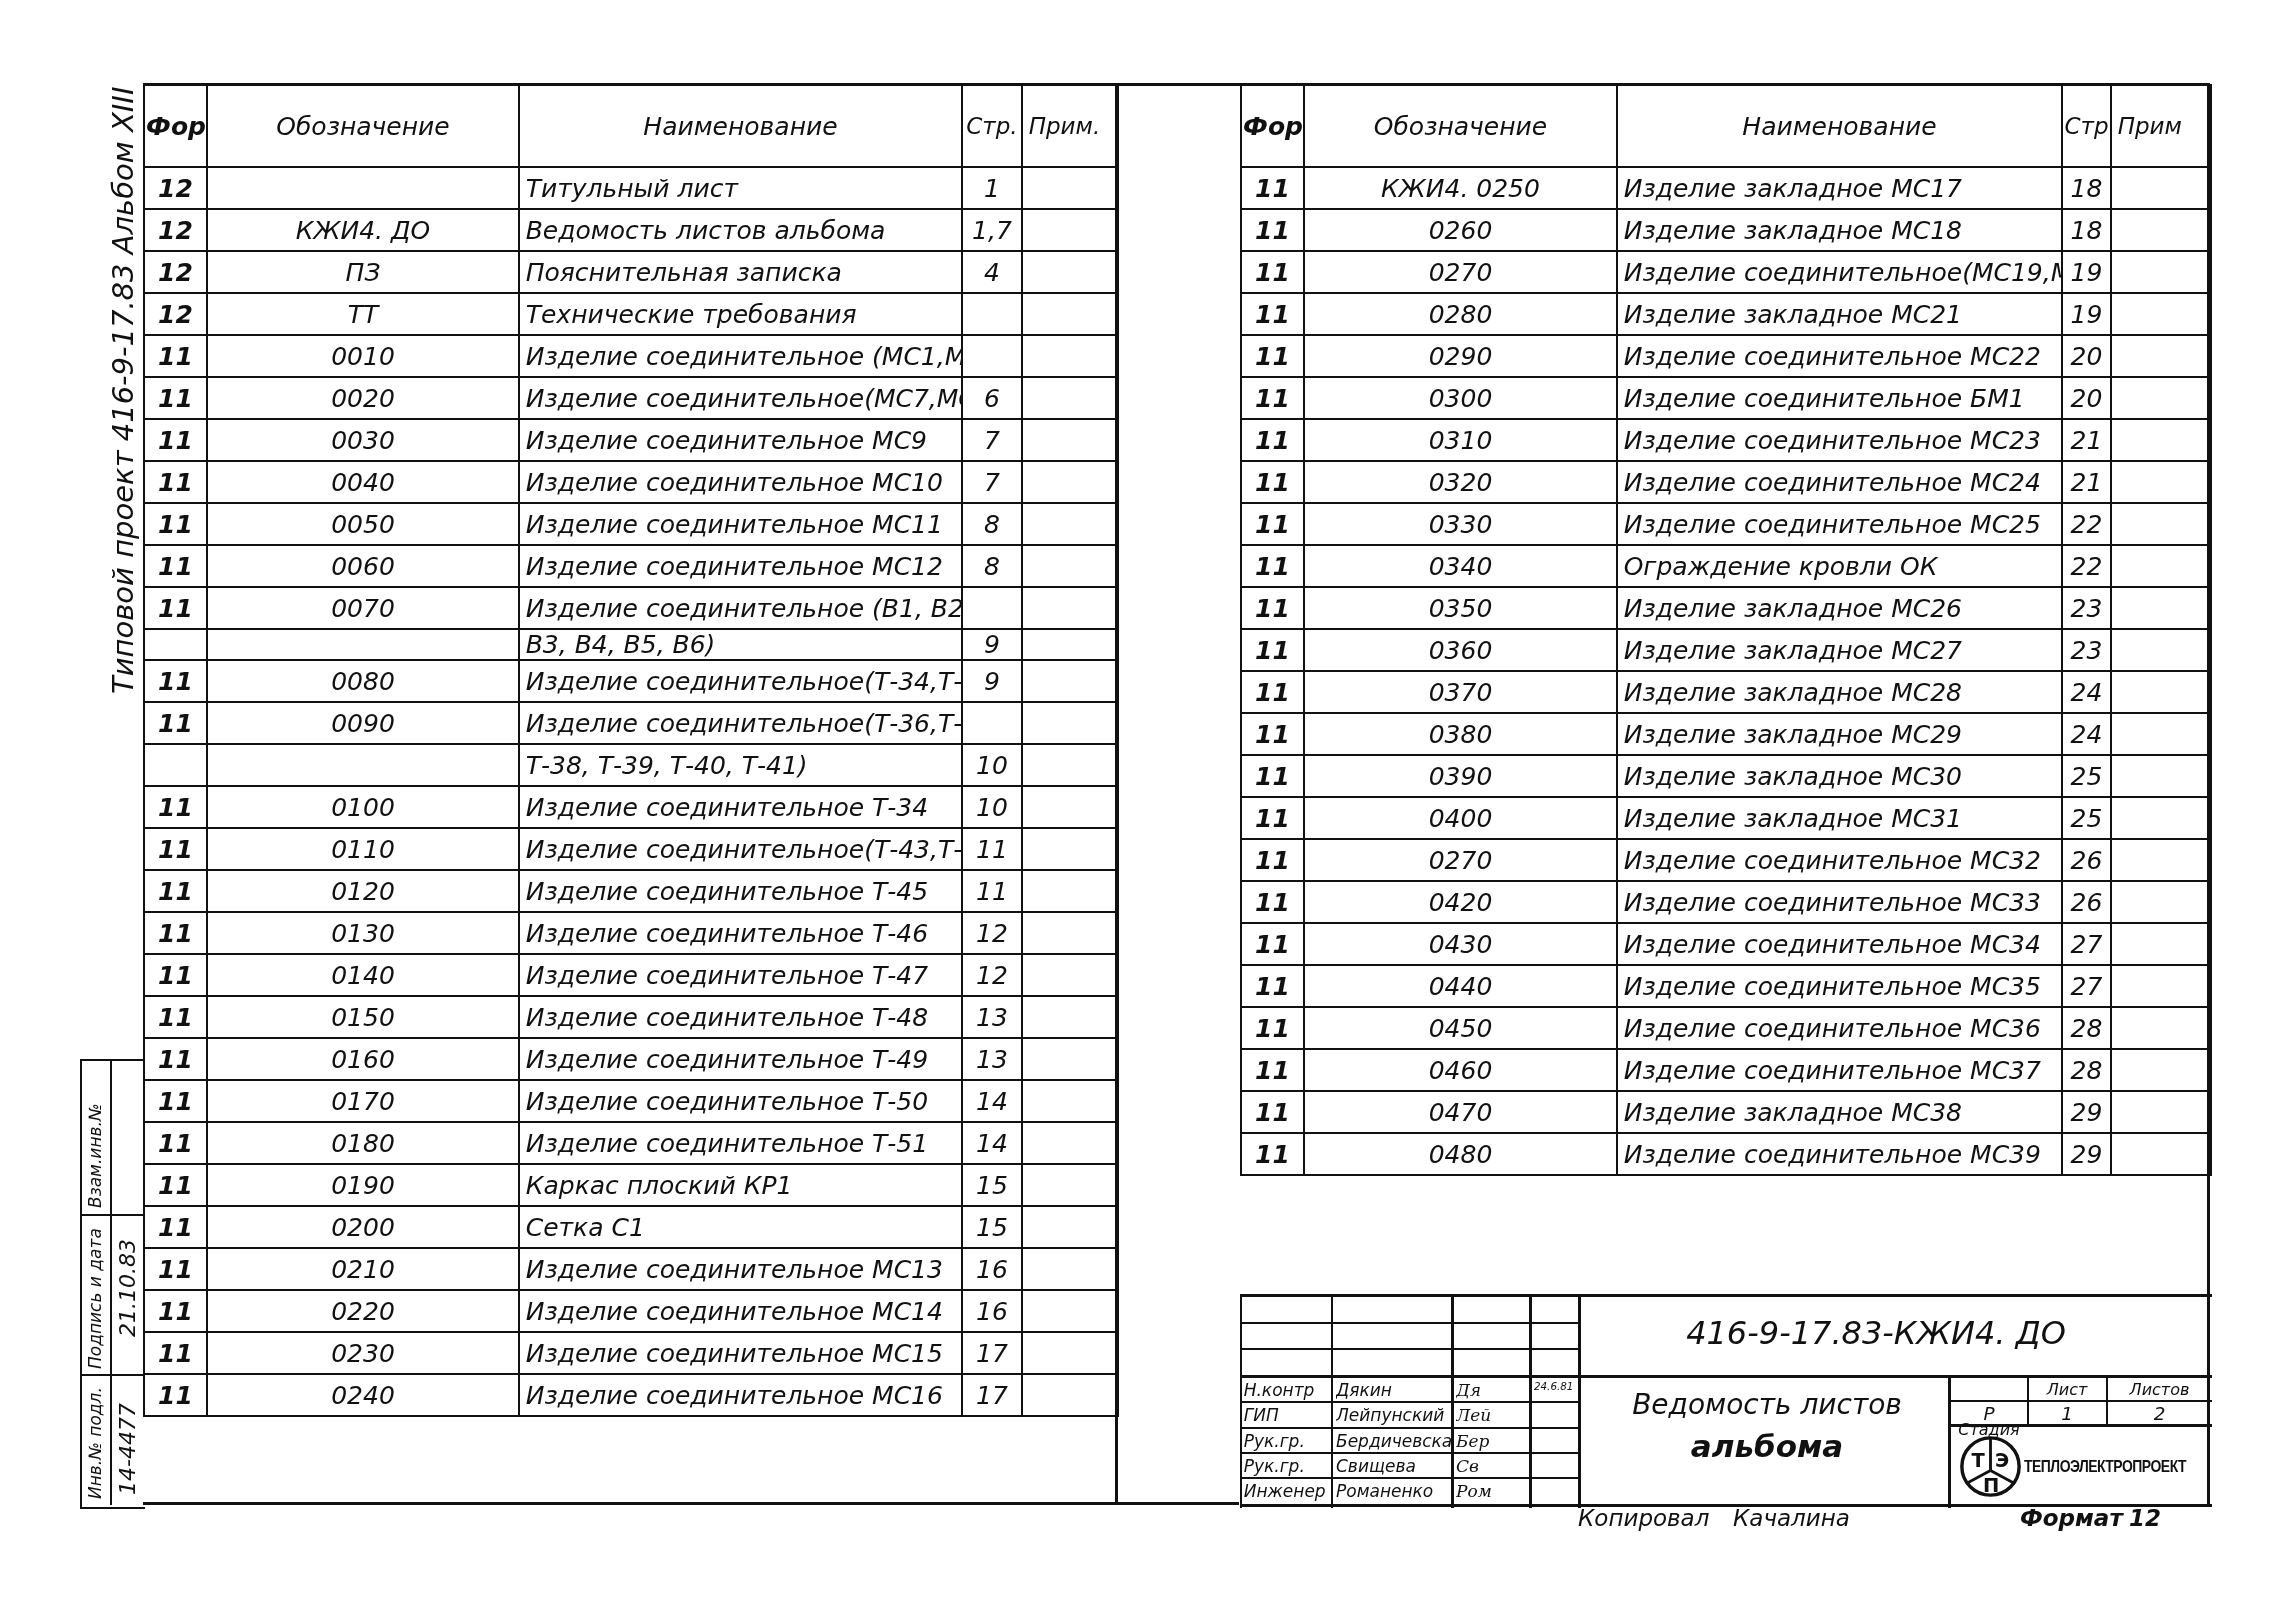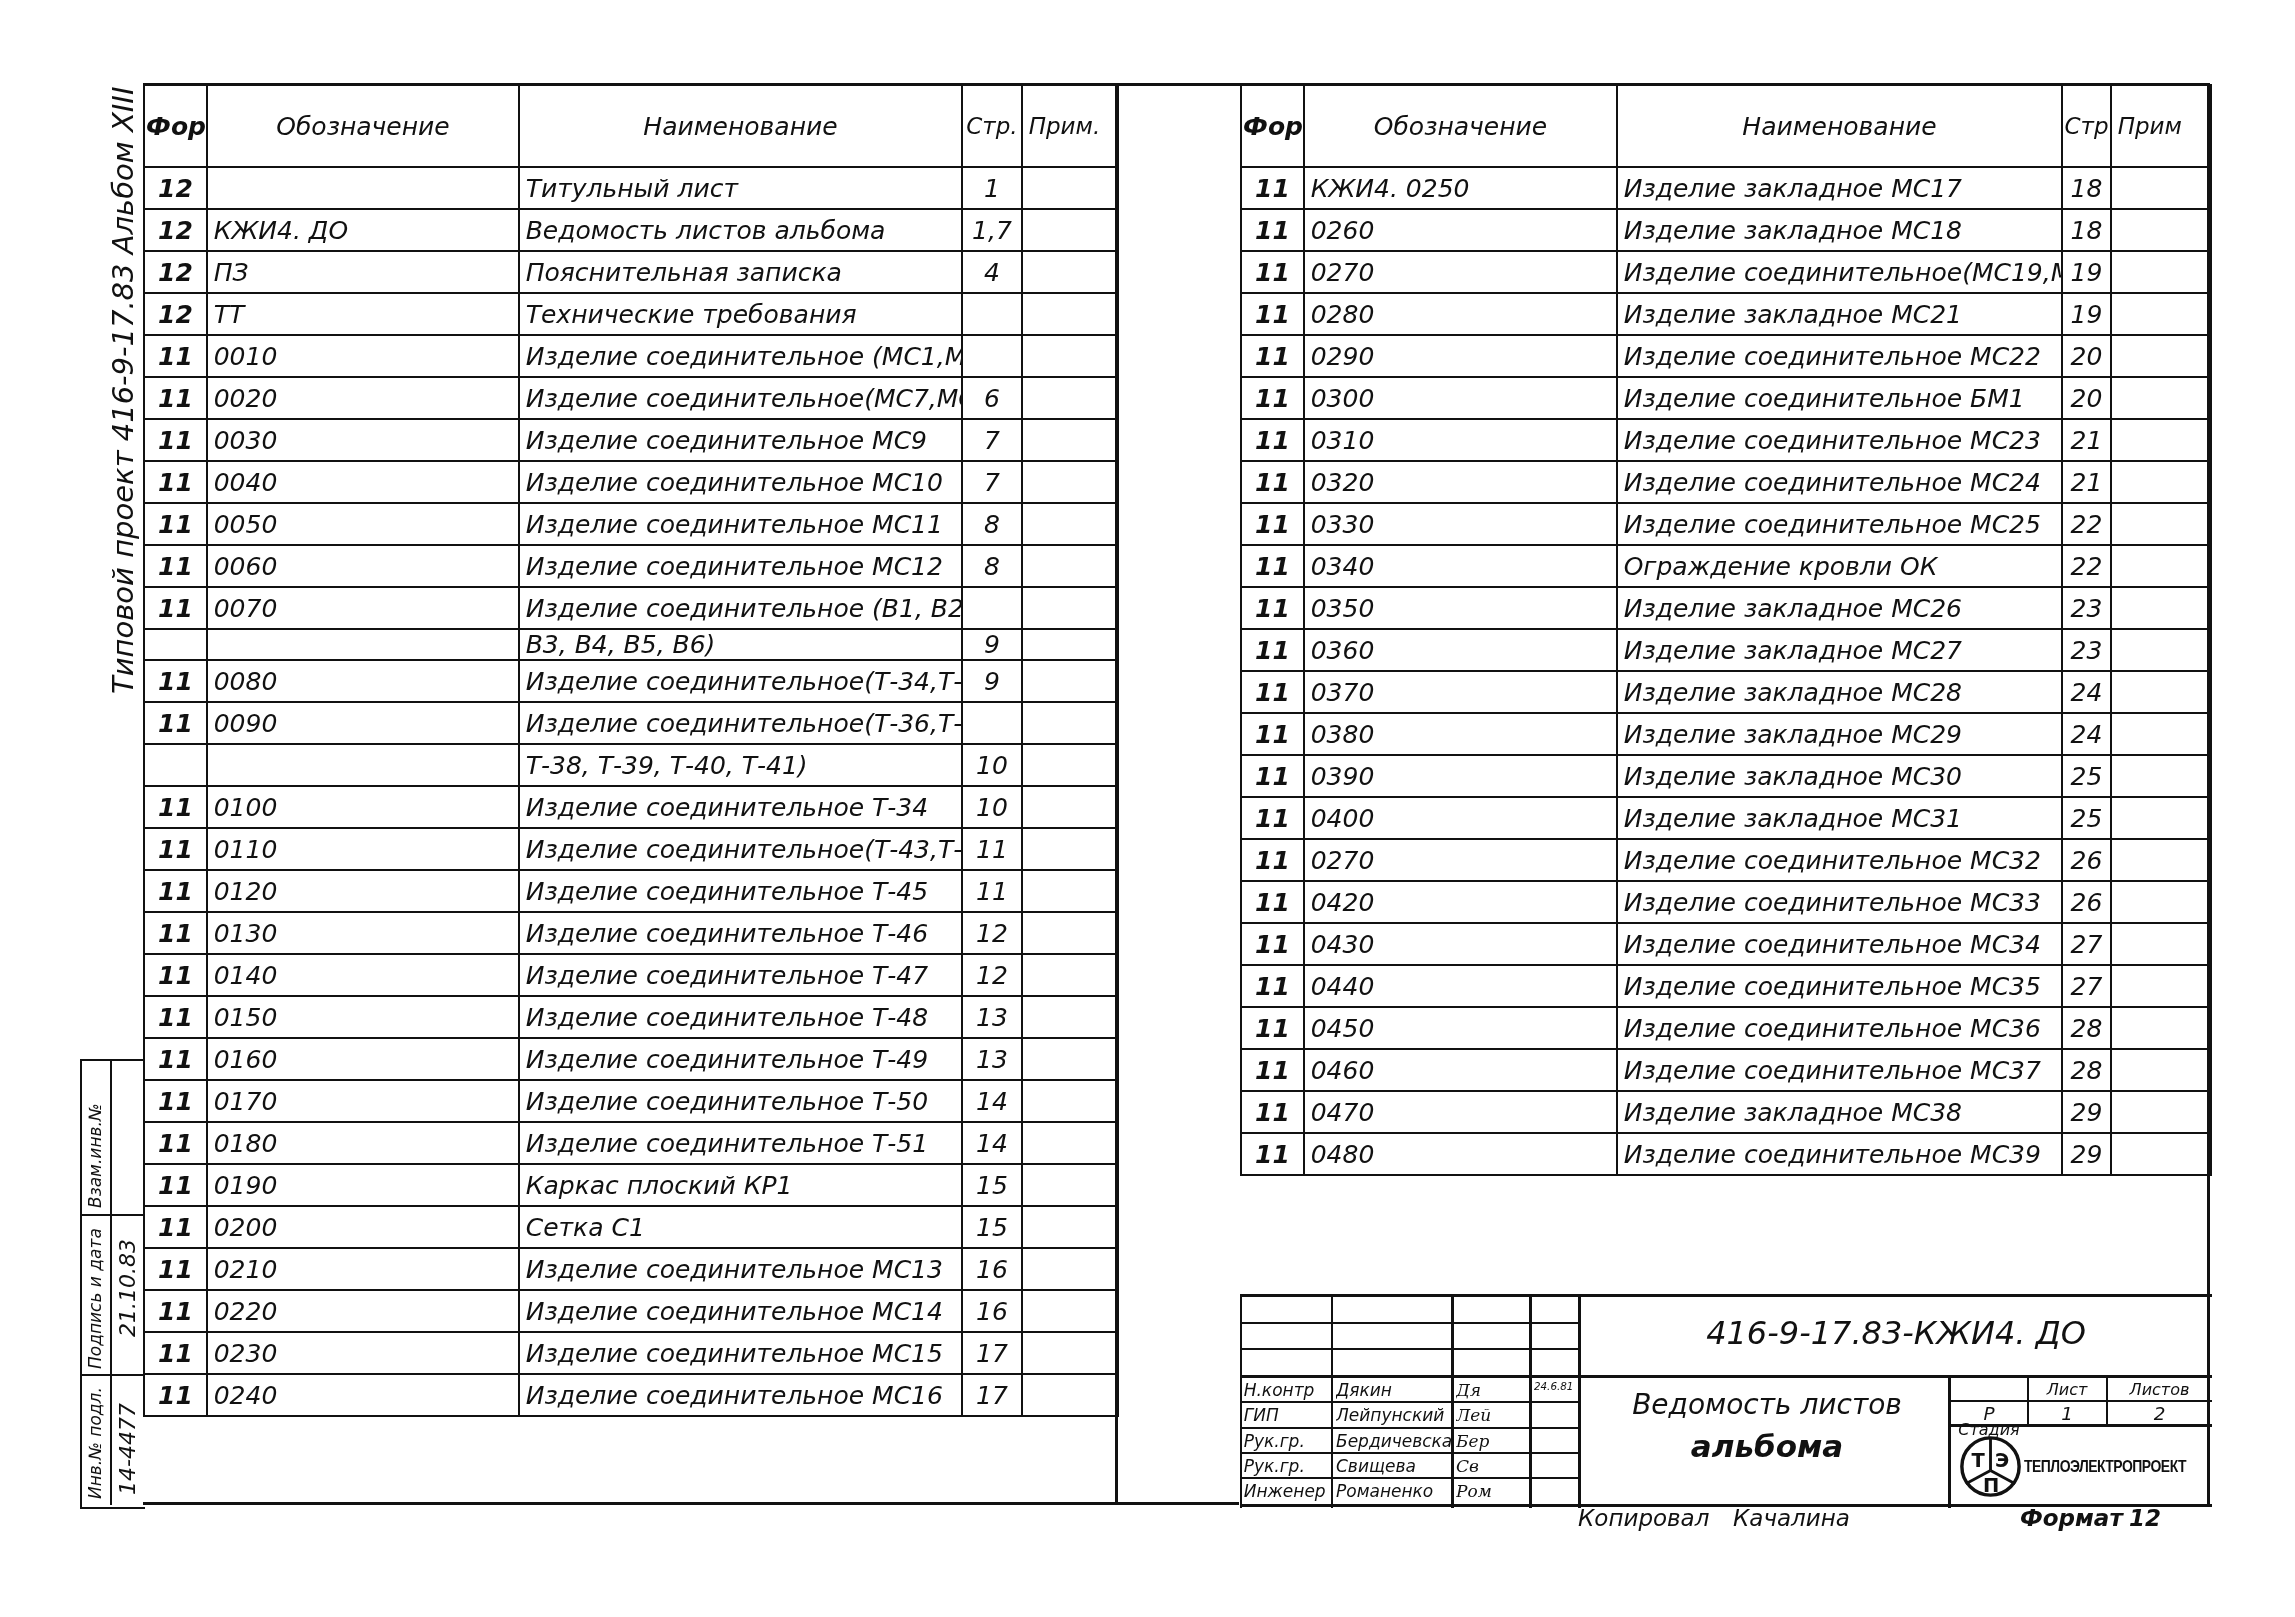--- a/index.html
+++ b/index.html
@@ -5,21 +5,21 @@
   html, body { margin: 0; padding: 0; background: #ffffff; }
   body { width: 2295px; height: 1618px; position: relative; overflow: hidden;
          font-family: "DejaVu Sans", sans-serif; color: #111; }
   .abs { position: absolute; }
   .hand { font-family: "DejaVu Sans", sans-serif; font-style: italic; color: #111; }
   .tbl { position: absolute; border-collapse: collapse; table-layout: fixed; }
   .tbl td { border: 2.3px solid #111; padding: 0 5.7px; white-space: nowrap; overflow: hidden;
             font-style: italic; font-size: 25px; color: #111; vertical-align: middle; }
   .tbl tr.head td { font-size: 25px; text-align: center; vertical-align: middle; }
   .tbl td.fmt { text-align: center; font-weight: bold; }
-  .tbl td.code { text-align: left; }
+  .tbl td.code { text-align: center; }
   .tbl td.page { text-align: center; }
   .tbl td.name { text-align: left; }
   .tbl td.fmt-head { font-size: 13.8px; font-weight: bold; padding: 0 1.1px; }
   .vtext { position: absolute; transform-origin: left top; transform: rotate(-90deg);
            white-space: nowrap; font-style: italic; color: #111; }
   .stamp { position: absolute; border: 2.9px solid #111; }
   .tb-line { position: absolute; background: #111; }
 </style>
 </head>
 <body>
@@ -486,21 +486,21 @@
       <div class="abs hand" style="left: 1.7px; top: 159px; width: 89px; font-size: 17px; white-space: nowrap; overflow: hidden;">Рук.гр.</div>
       <div class="abs hand" style="left: 94px; top: 159px; width: 118px; font-size: 17px; white-space: nowrap; overflow: hidden;">Свищева</div>
       <div class="abs hand" style="left: 214px; top: 159px; width: 75px; font-size: 17px; white-space: nowrap; overflow: hidden; font-family: &quot;DejaVu Serif&quot;, serif;">Св</div>
       <div class="abs hand" style="left: 292px; top: 159px; width: 46px; font-size: 10.3px; white-space: nowrap; overflow: hidden;"></div>
       <div class="abs hand" style="left: 1.7px; top: 184px; width: 89px; font-size: 17px; white-space: nowrap; overflow: hidden;">Инженер</div>
       <div class="abs hand" style="left: 94px; top: 184px; width: 118px; font-size: 17px; white-space: nowrap; overflow: hidden;">Романенко</div>
       <div class="abs hand" style="left: 214px; top: 184px; width: 75px; font-size: 17px; white-space: nowrap; overflow: hidden; font-family: &quot;DejaVu Serif&quot;, serif;">Ром</div>
       <div class="abs hand" style="left: 292px; top: 184px; width: 46px; font-size: 10.3px; white-space: nowrap; overflow: hidden;"></div>
     </div>
 
-  <div class="abs hand" style="left:344px; top:17px; width:620px; text-align:center; font-size:32px;">416-9-17.83-КЖИ4. ДО</div>
+  <div class="abs hand" style="left:324px; top:17px; width:620px; text-align:center; font-size:32px;">416-9-17.83-КЖИ4. ДО</div>
 
   <div class="abs hand" style="left:344px; top:91px; width:362px; text-align:center; font-size:28px;">Ведомость   листов</div>
   <div class="abs hand" style="left:344px; top:131px; width:362px; text-align:center; font-size:31px; font-weight:bold;">альбома</div>
 
   <div class="tb-line" style="left:706px; top:78px; width:2.9px; height:133px;"></div>
   <div class="tb-line" style="left:785px; top:78px; width:2.3px; height:52px;"></div>
   <div class="tb-line" style="left:864px; top:78px; width:2.3px; height:52px;"></div>
   <div class="tb-line" style="left:706px; top:103px; width:264px; height:2.3px;"></div>
   <div class="tb-line" style="left:706px; top:127px; width:264px; height:2.9px;"></div>
 

